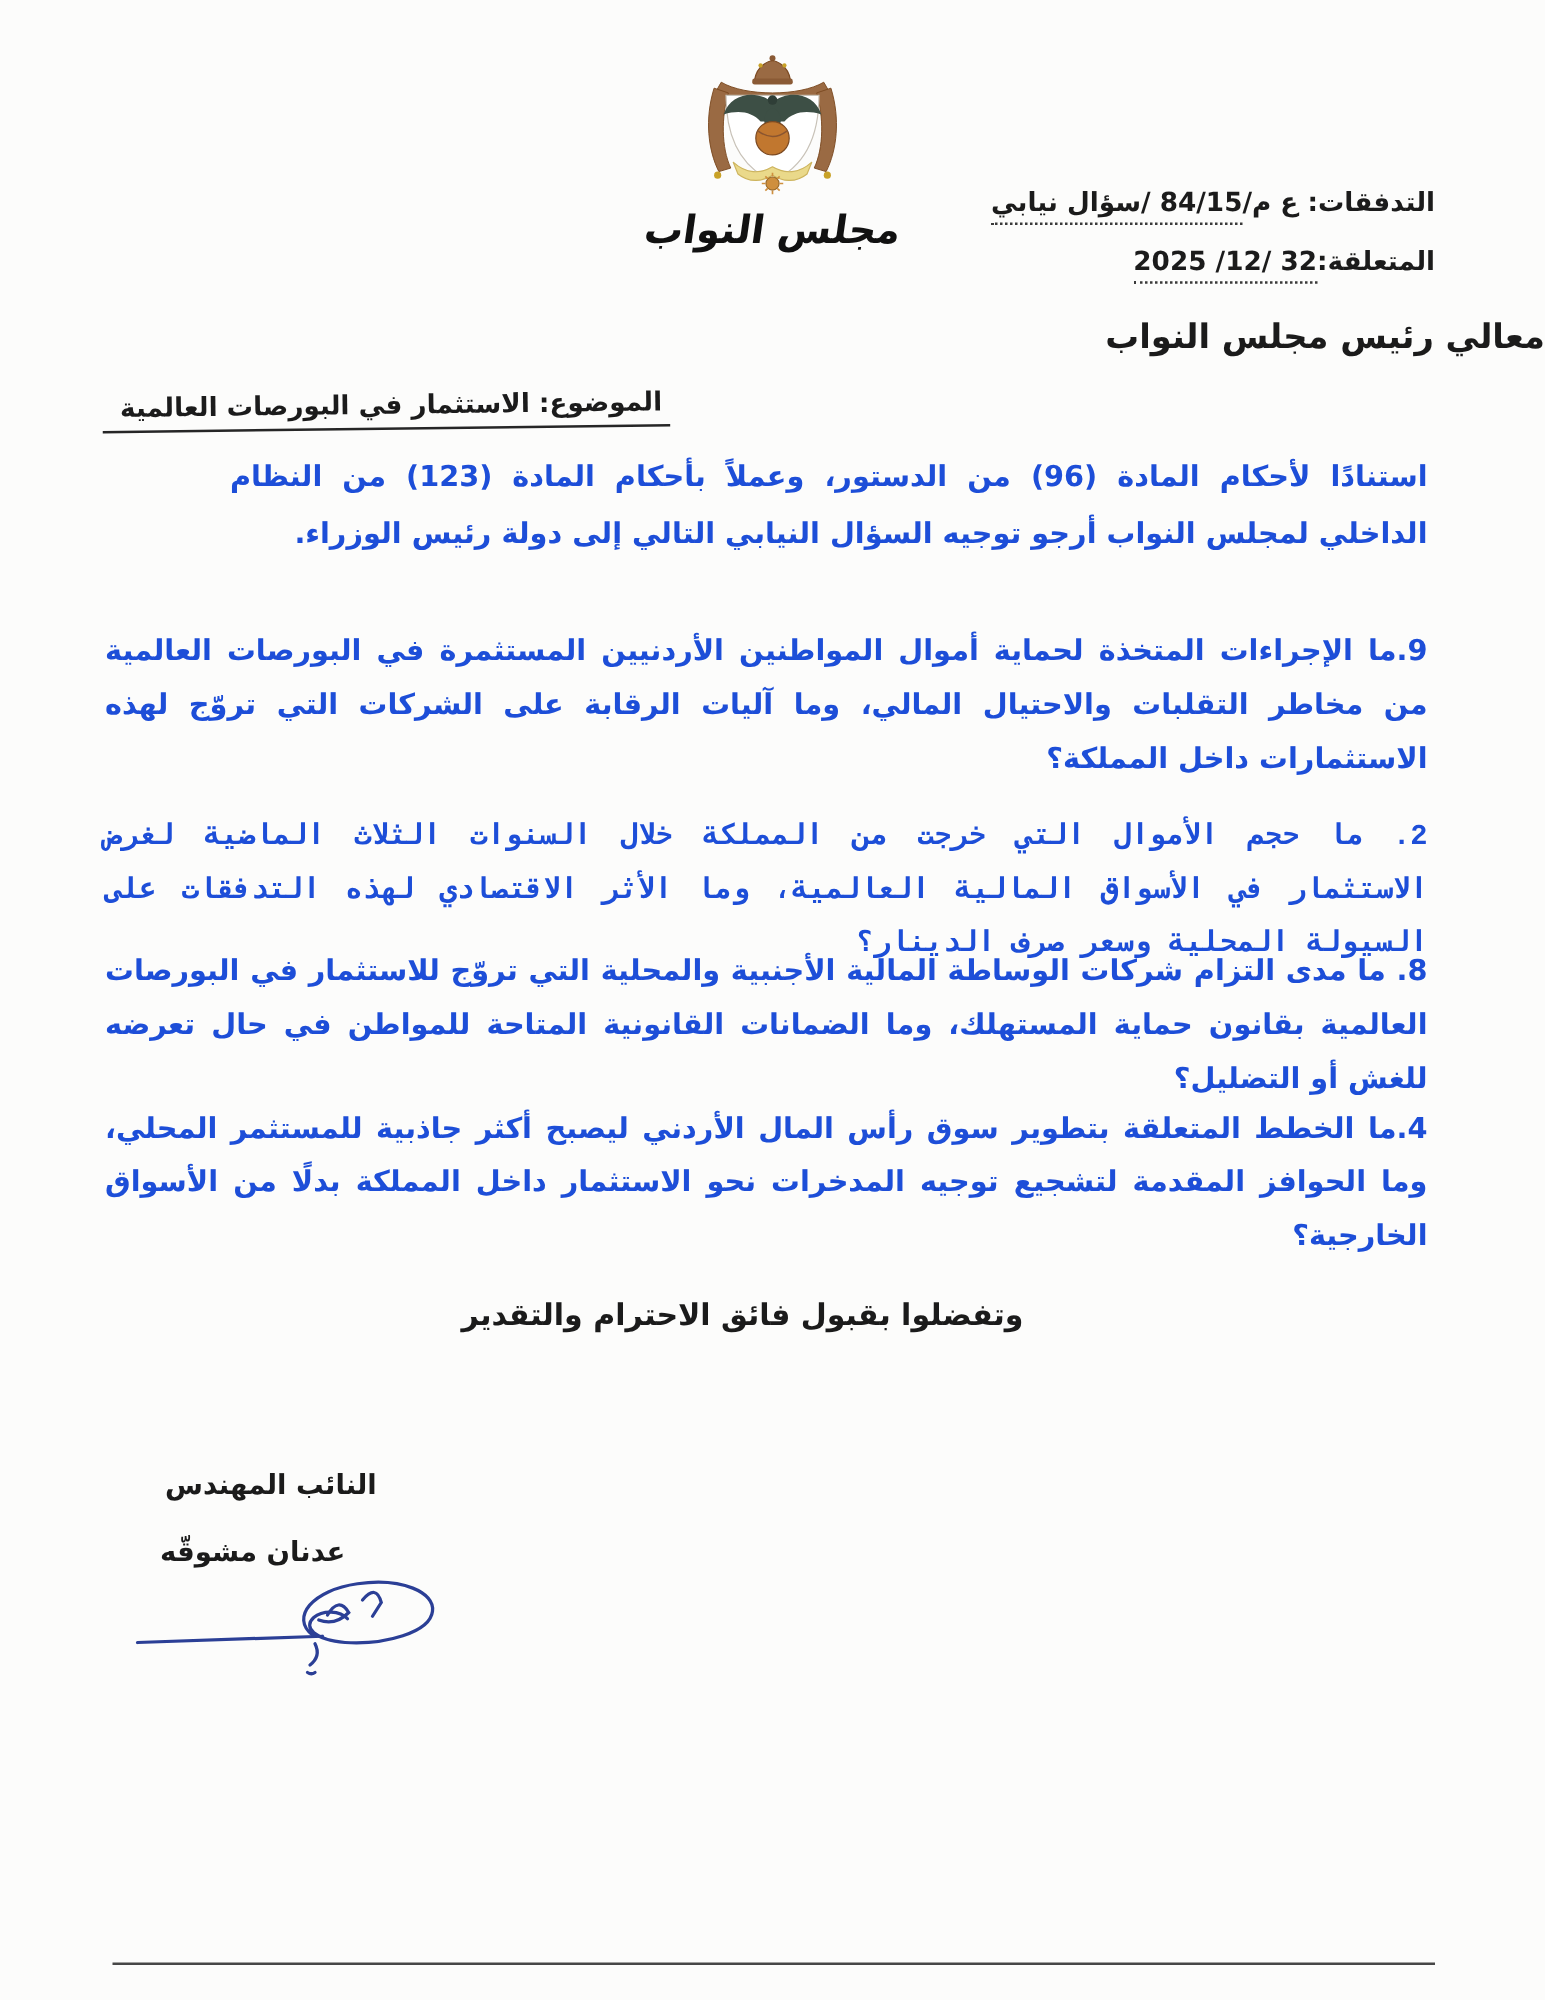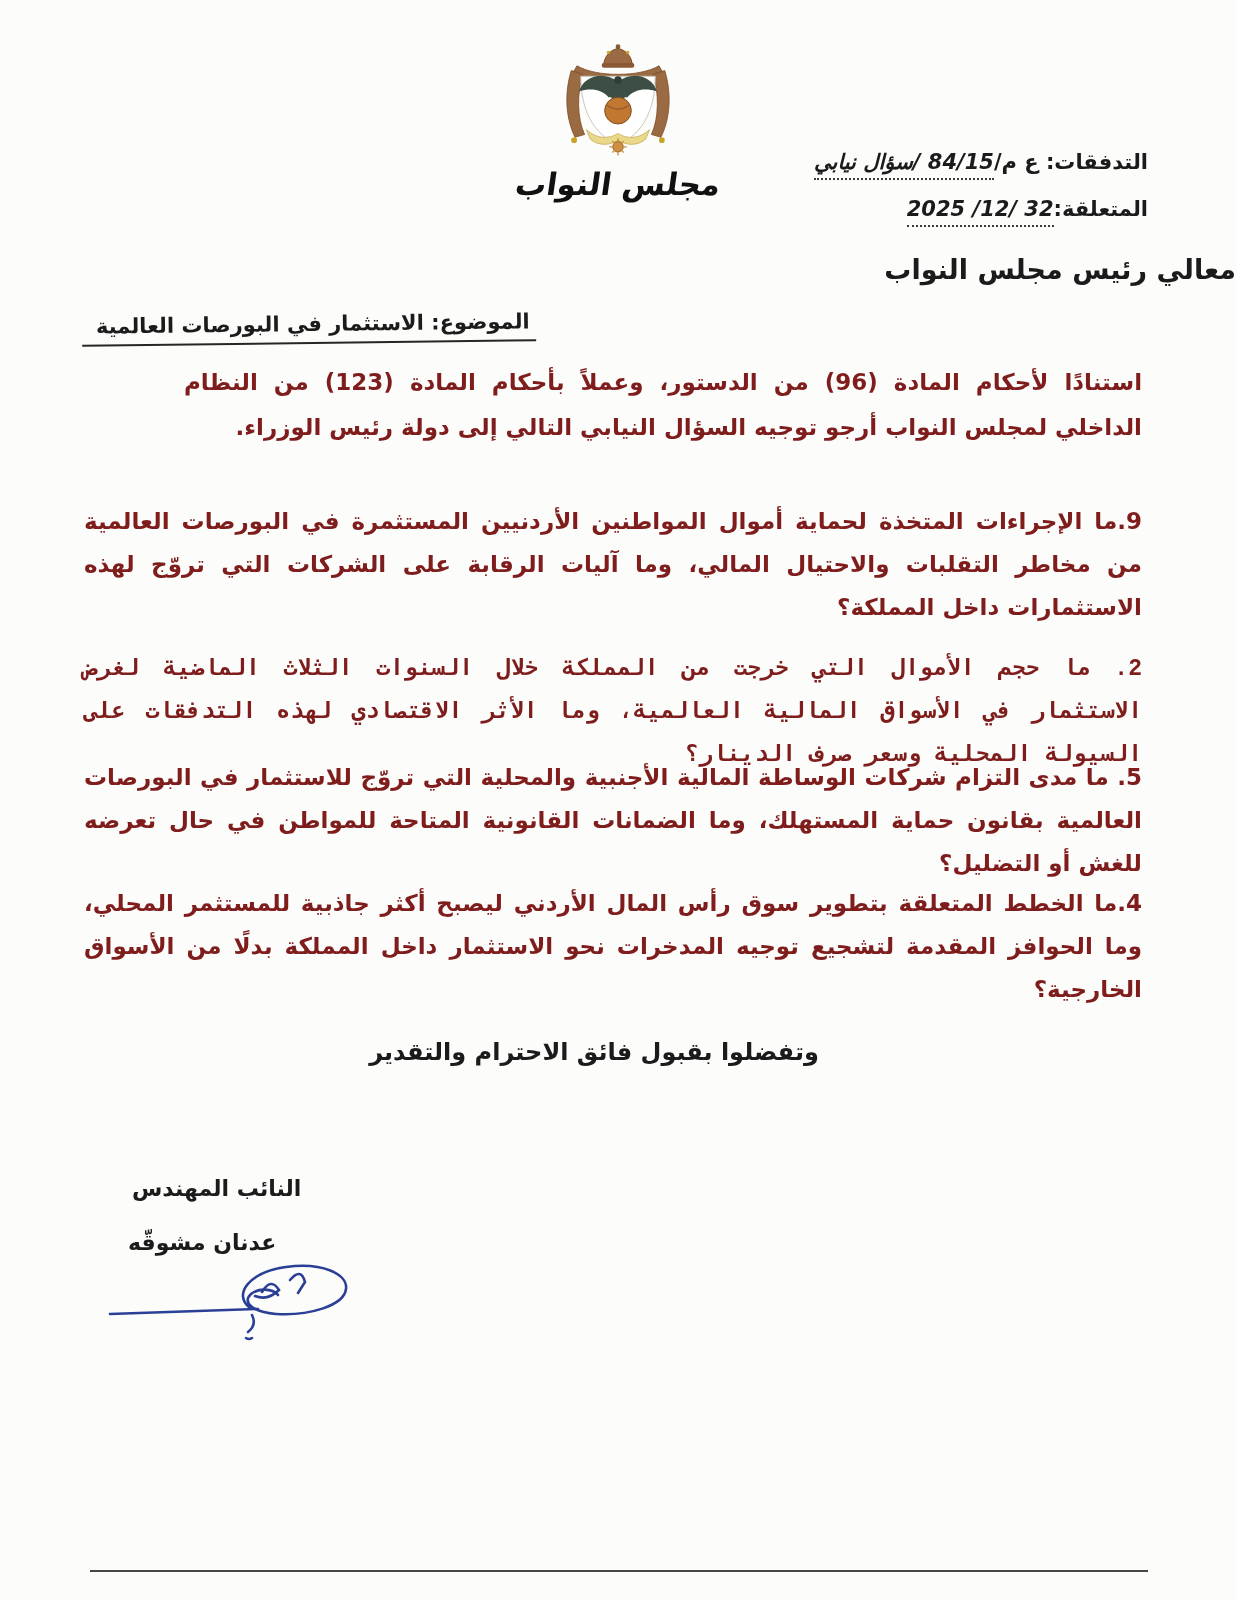--- a/index.html
+++ b/index.html
@@ -16,38 +16,38 @@
   
   .emblem-wrap{position:absolute;top:40px;left:50%;transform:translateX(-50%);width:220px;text-align:center;}
   .emblem-wrap svg{display:block;margin:0 auto;}
   .org-name{
     margin-top:2px;font-size:31px;font-weight:bold;color:#111;
     transform:skewX(-8deg);letter-spacing:-1px;
   }
   
   .ref-block{position:absolute;top:150px;right:88px;text-align:right;font-size:21px;font-weight:bold;line-height:1.2;}
   .ref-line{margin-bottom:22px;white-space:nowrap;}
-  .dotted{border-bottom:2px dotted #3a3a3a;padding-bottom:4px;font-style:italic;}
+  .dotted{border-bottom:2px dotted #3a3a3a;padding-bottom:4px;}
   
   .salutation{position:absolute;top:254px;left:0;width:100%;font-size:27px;font-weight:bold;}
   
   .subject{
     position:absolute;top:312px;left:82px;
     font-size:21px;font-weight:bold;
     border-bottom:2px solid #262626;
     padding:0 6px 6px 14px;
     transform:rotate(-0.7deg);
     white-space:nowrap;
   }
   
   .para{
     position:absolute;right:94px;
     font-size:23px;font-weight:bold;
     text-align:justify;line-height:43px;
-    color:#7f1d1d;
+    color:#1d4ed8;
   }
   .opening{top:360px;width:958px;line-height:45px;}
   .q1{top:500px;width:1058px;}
   .q2{top:648px;width:1058px;font-family:Liberation Mono, monospace;}
   .q3{top:756px;width:1058px;}
   .q4{top:882px;width:1058px;}
   .closing{
     position:absolute;top:1038px;left:-24px;width:100%;
     text-align:center;font-size:24px;font-weight:bold;
   }
@@ -111,21 +111,21 @@
   </div>
 
   <div class="salutation">معالي رئيس مجلس النواب</div>
 
   <div class="subject">الموضوع: الاستثمار في البورصات العالمية</div>
 
   <div class="para opening">استنادًا لأحكام المادة (96) من الدستور، وعملاً بأحكام المادة (123) من النظام الداخلي لمجلس النواب أرجو توجيه السؤال النيابي التالي إلى دولة رئيس الوزراء.</div>
 
   <div class="para q1">9.ما الإجراءات المتخذة لحماية أموال المواطنين الأردنيين المستثمرة في البورصات العالمية من مخاطر التقلبات والاحتيال المالي، وما آليات الرقابة على الشركات التي تروّج لهذه الاستثمارات داخل المملكة؟</div>
   <div class="para q2">2. ما حجم الأموال التي خرجت من المملكة خلال السنوات الثلاث الماضية لغرض الاستثمار في الأسواق المالية العالمية، وما الأثر الاقتصادي لهذه التدفقات على السيولة المحلية وسعر صرف الدينار؟</div>
-  <div class="para q3">5. ما مدى التزام شركات الوساطة المالية الأجنبية والمحلية التي تروّج للاستثمار في البورصات العالمية بقانون حماية المستهلك، وما الضمانات القانونية المتاحة للمواطن في حال تعرضه للغش أو التضليل؟</div>
+  <div class="para q3">8. ما مدى التزام شركات الوساطة المالية الأجنبية والمحلية التي تروّج للاستثمار في البورصات العالمية بقانون حماية المستهلك، وما الضمانات القانونية المتاحة للمواطن في حال تعرضه للغش أو التضليل؟</div>
   <div class="para q4">4.ما الخطط المتعلقة بتطوير سوق رأس المال الأردني ليصبح أكثر جاذبية للمستثمر المحلي، وما الحوافز المقدمة لتشجيع توجيه المدخرات نحو الاستثمار داخل المملكة بدلًا من الأسواق الخارجية؟</div>
 
   <div class="closing">وتفضلوا بقبول فائق الاحترام والتقدير</div>
 
   <div class="signer-title">النائب المهندس</div>
   <div class="signer-name">عدنان مشوقّه</div>
   <div class="signature-wrap">
     <svg width="270" height="90" viewBox="0 0 270 90" aria-hidden="true">
       <g fill="none" stroke="#2b3f96" stroke-width="2.6" stroke-linecap="round">
         <path d="M10 62 C60 60 110 59 158 57"></path>

